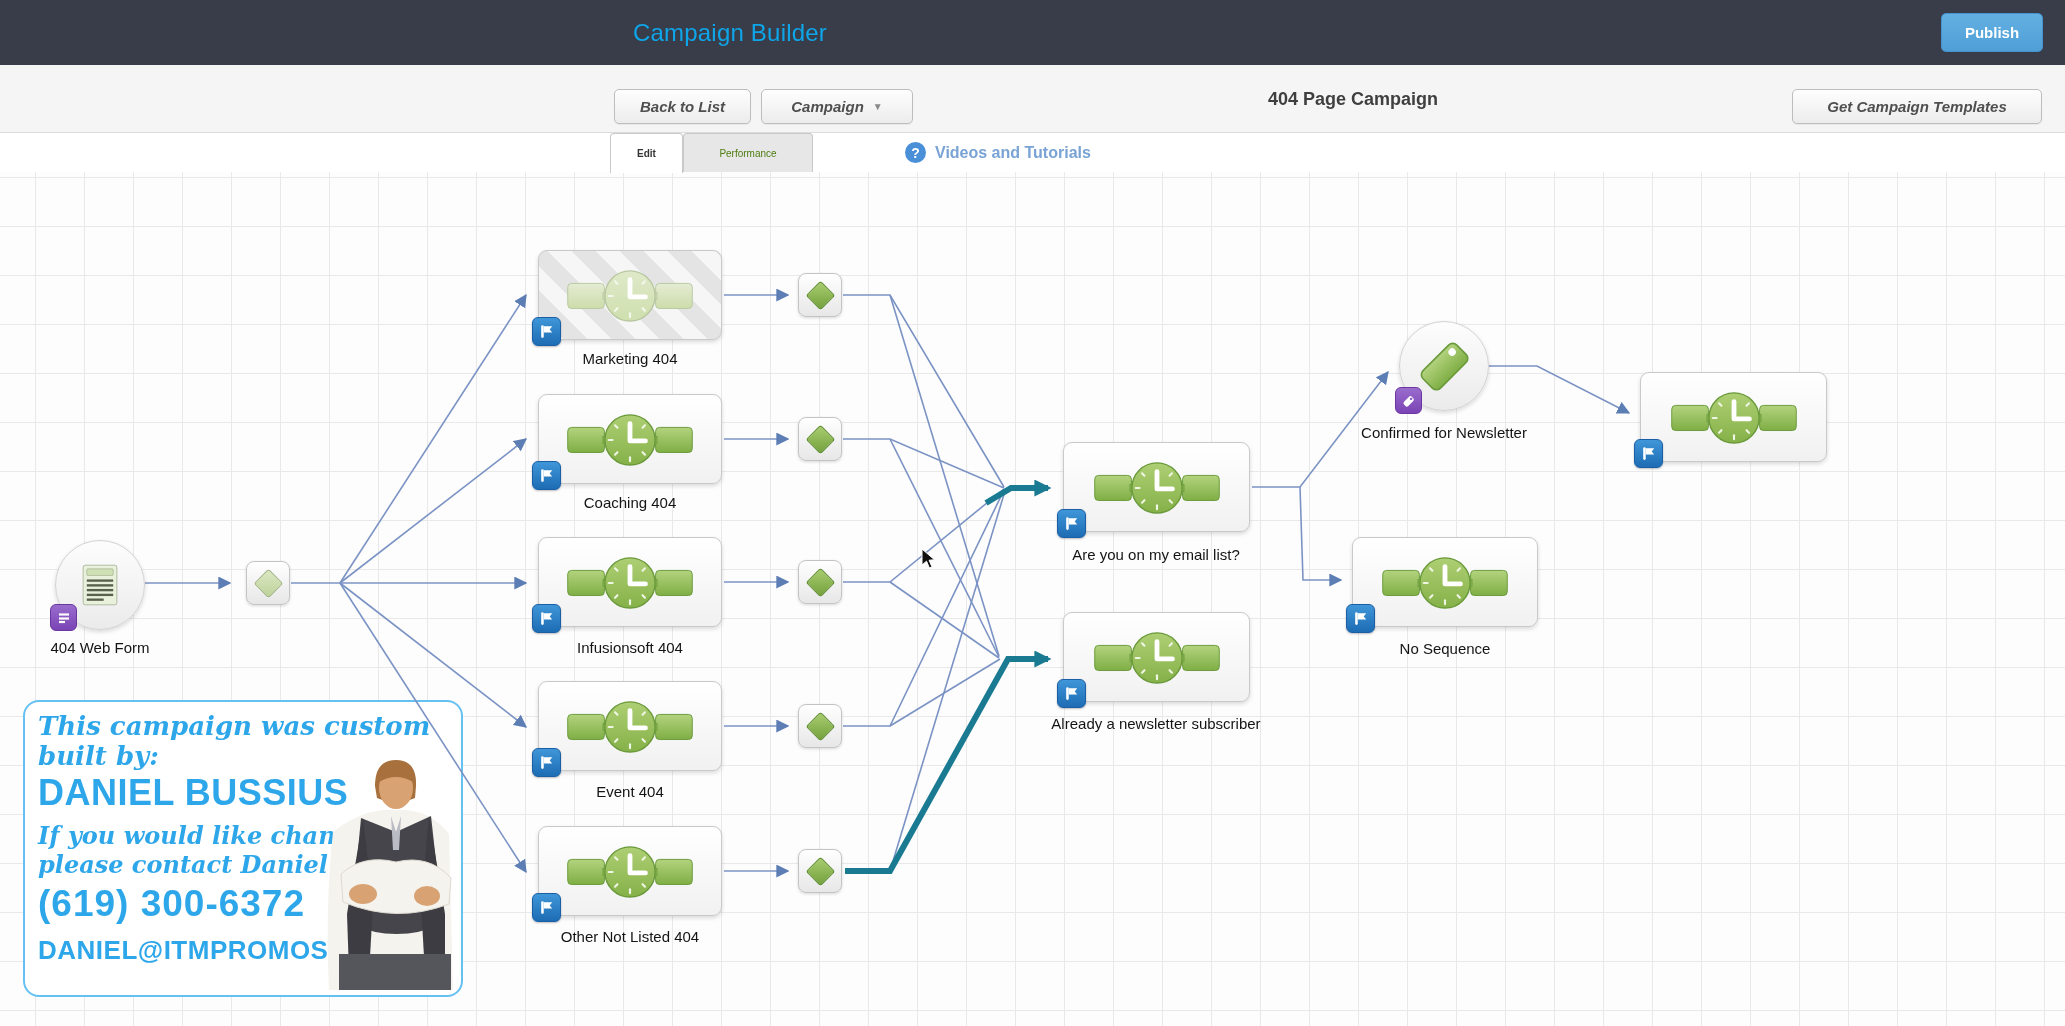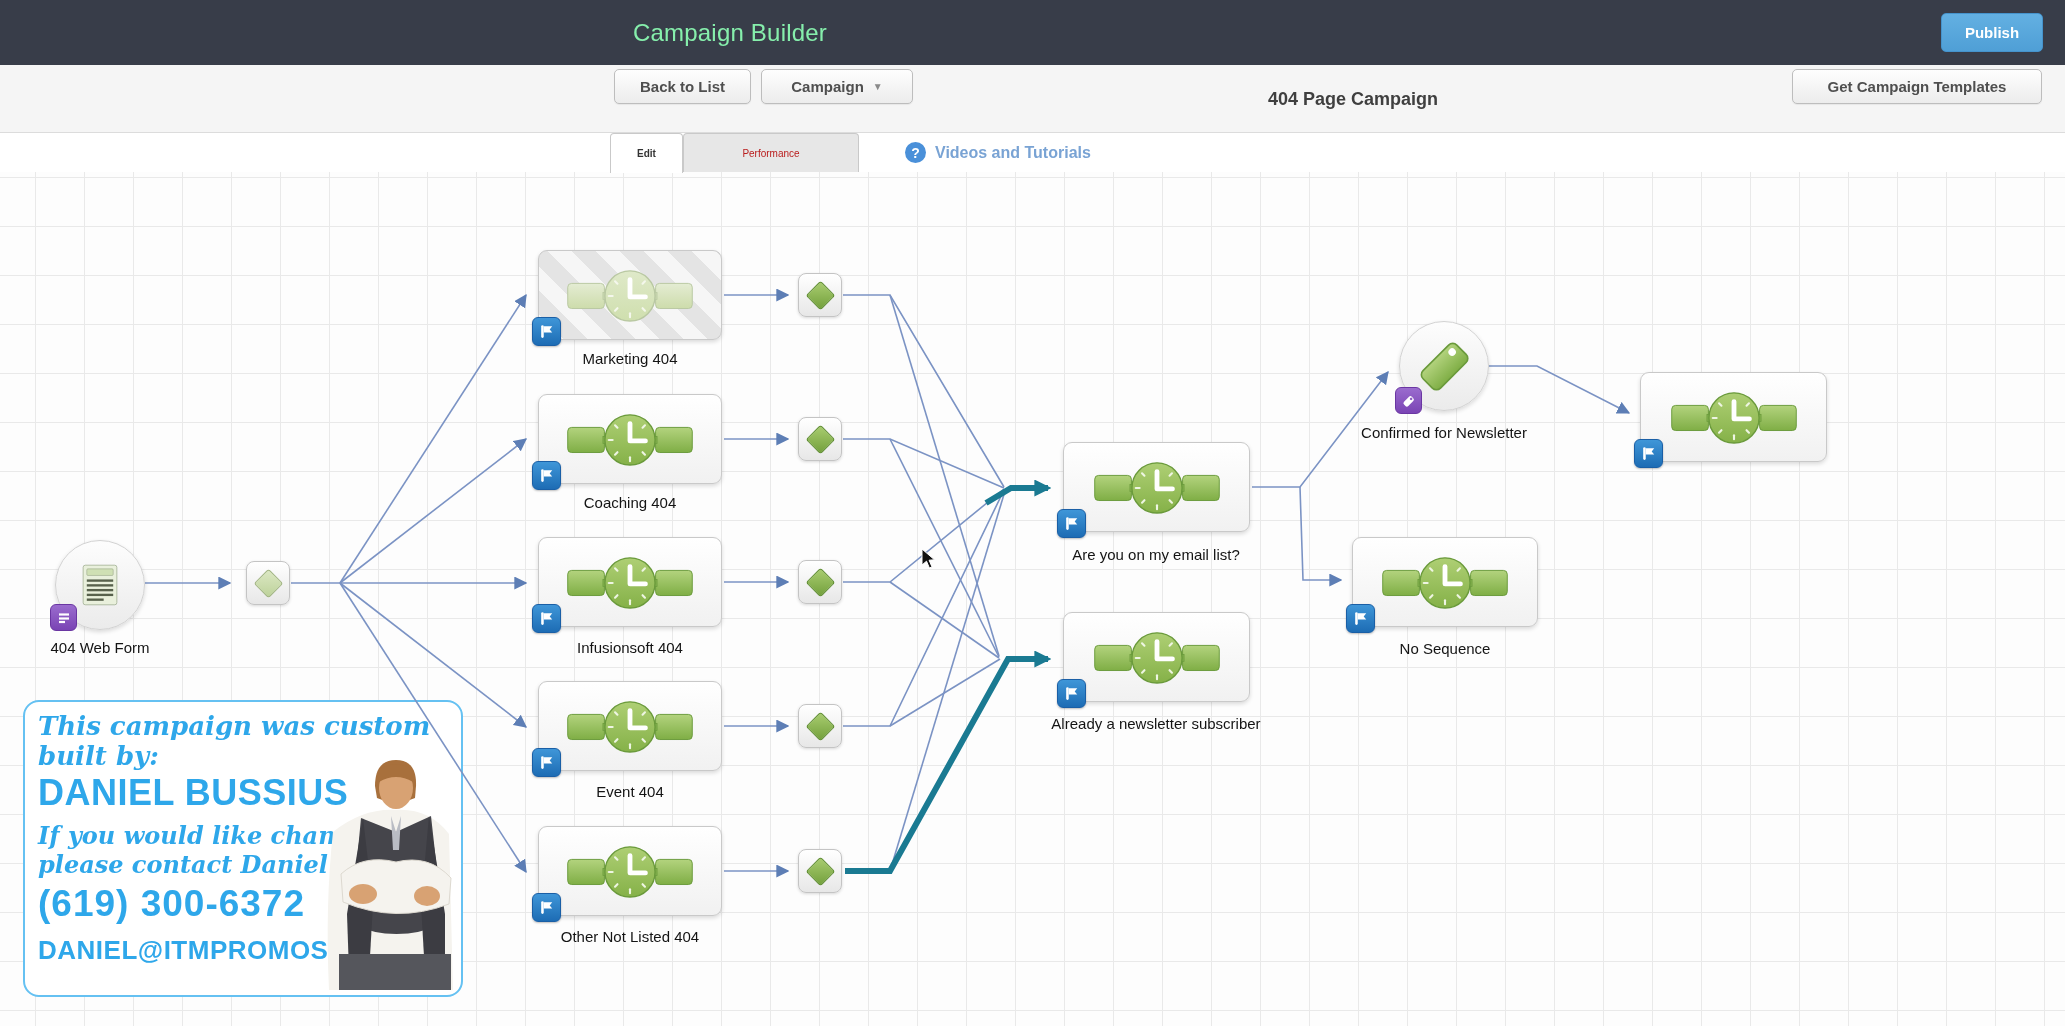--- a/index.html
+++ b/index.html
@@ -1,45 +1,45 @@
 <!DOCTYPE html>
 <html><head>
 <meta charset="utf-8">
 <style>
   * { margin:0; padding:0; box-sizing:border-box; }
   html,body { width:2065px; height:1026px; font-family:"Liberation Sans", sans-serif; background:#fff; overflow:hidden; }
 
   
   .topbar { position:relative; width:2065px; height:65px; background:#383d49; }
   .topbar-title { position:absolute; left:730px; top:50%; transform:translate(-50%,-50%);
-    color:#86efac; font-size:24px; font-weight:500; letter-spacing:.2px; }
+    color:#0ea5e9; font-size:24px; font-weight:500; letter-spacing:.2px; }
   .publish-btn { position:absolute; right:22px; top:13px; width:102px; height:39px;
     background:linear-gradient(#63b0e2,#4f9fd6); border:1px solid #4593cc; border-radius:5px;
     color:#fff; font-weight:bold; font-size:15px; display:flex; align-items:center; justify-content:center; cursor:pointer; }
 
   
   .toolbar { position:relative; width:2065px; height:68px; background:#f5f5f5; border-bottom:1px solid #dcdcdc; }
-  .btn { position:absolute; top:4px; height:35px; background:linear-gradient(#fefefe,#ececec);
+  .btn { position:absolute; top:24px; height:35px; background:linear-gradient(#fefefe,#ececec);
     border:1px solid #bdbdbd; border-radius:5px; color:#4f4f4f; font-weight:bold; font-size:15px;
     display:flex; align-items:center; justify-content:center; gap:9px; cursor:pointer;
-    box-shadow:0 1px 1px rgba(0,0,0,.06); }
+    box-shadow:0 1px 1px rgba(0,0,0,.06);font-style:italic; }
   .btn-back { left:614px; width:137px; }
   .btn-campaign { left:761px; width:152px; }
   .btn-templates { right:23px; width:250px; }
   .caret { font-size:10px; color:#8a8a8a; }
   .page-title { position:absolute; left:1353px; top:0; transform:translateX(-50%); line-height:68px;
     font-size:18px; font-weight:bold; color:#3f3f3f; }
 
   
   .tabsrow { position:relative; width:2065px; height:39px; background:#fff; }
   .tab { position:absolute; top:0; height:39px; border:1px solid #c9c9c9; border-bottom:none;
     border-radius:4px 4px 0 0; display:flex; align-items:center; justify-content:center;
     font-size:10px; cursor:pointer; }
   .tab-edit { left:610px; width:73px; background:#fff; font-weight:bold; color:#333; z-index:3; height:40px; }
-  .tab-perf { left:683px; width:176px; background:#e7e7e7; color:#b91c1c; }
+  .tab-perf { left:683px; width:130px; background:#e7e7e7; color:#4d7c0f; }
   .help-link { position:absolute; left:905px; top:0; height:39px; display:flex; align-items:center; gap:9px; cursor:pointer; }
   .help-q { width:21px; height:21px; border-radius:50%; background:#4a90d9; color:#fff; font-size:14px;
     font-weight:bold; display:flex; align-items:center; justify-content:center; }
   .help-text { color:#79a3d4; font-weight:bold; font-size:16px; }
 
   
   .canvas { position:relative; width:2065px; height:854px; background:#fdfdfd;
     background-image:linear-gradient(to right,#e9e9e9 1px,transparent 1px),
                      linear-gradient(to bottom,#e9e9e9 1px,transparent 1px);
     background-size:49px 49px; background-position:35px 5px; overflow:hidden; }

